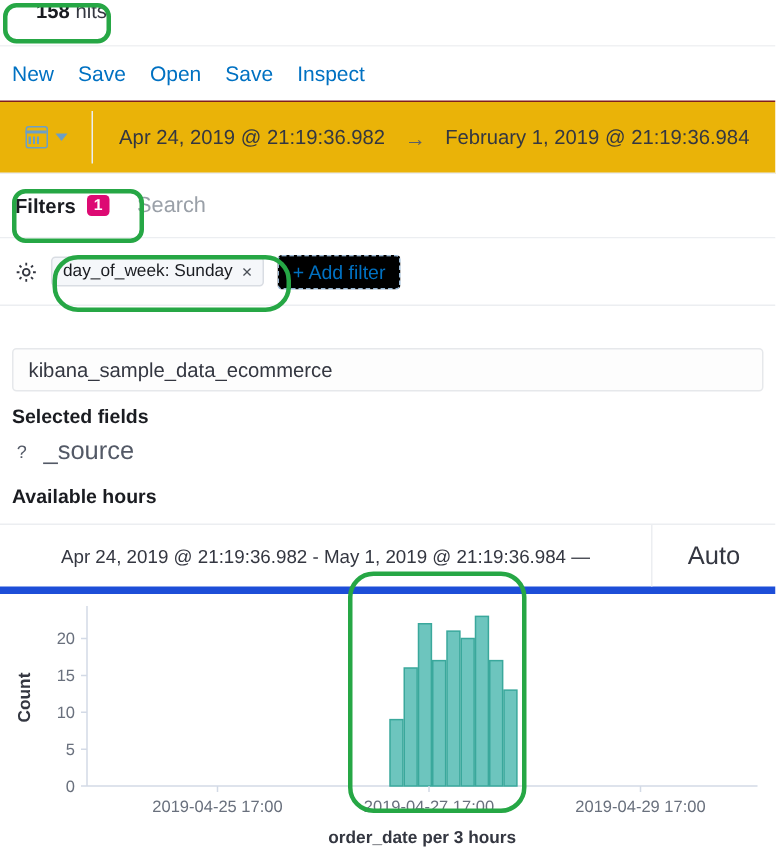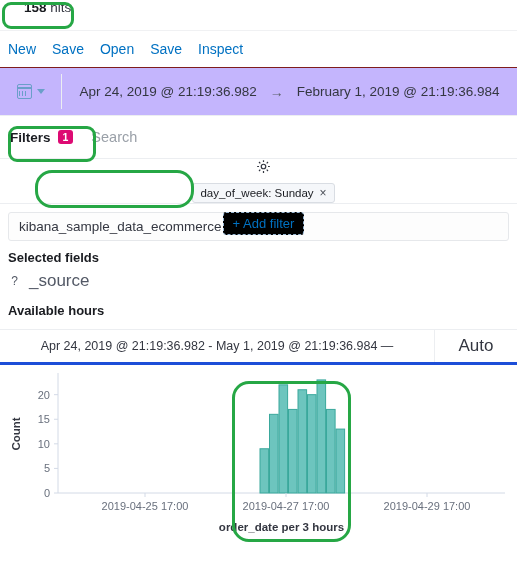--- a/index.html
+++ b/index.html
@@ -52,21 +52,21 @@
     white-space: nowrap;
   }
 
   
   .datepicker-row {
     height: 48px;
     display: flex;
     align-items: stretch;
     border-bottom: 1px solid #eceef1;
     box-sizing: border-box;
-    background: #c4b5fd;
+    background: #eab308;
   }
   .dp-calendar-btn {
     width: 62px;
     display: flex;
     align-items: center;
     justify-content: center;
     gap: 5px;
     border-right: 1px solid #eceef1;
     cursor: pointer;
     margin: 6px 0;
@@ -160,21 +160,20 @@
   
   .filter-pills-row {
     height: 45px;
     display: flex;
     align-items: center;
     gap: 9px;
     padding-left: 10px;
     border-bottom: 1px solid #eceef1;
     background: #fff;
     box-sizing: border-box;
-    flex-direction: column;
   }
   .gear-icon {
     width: 15px; height: 15px;
     position: relative;
     flex: none;
     cursor: pointer;
   }
   .gear-icon svg { display: block; }
   .filter-pill {
     display: flex;
@@ -210,20 +209,21 @@
     padding: 8px 8px 0 8px;
   }
   .index-pattern-box {
     border: 1px solid #e6e8eb;
     border-radius: 3px;
     background: #fdfdfd;
     font-size: 13.5px;
     color: #343741;
     padding: 6px 10px;
     cursor: pointer;
+    margin-top: 20px;
   }
 
   .section-title {
     font-size: 13px;
     font-weight: bold;
     color: #1a1c21;
     padding: 9px 8px 3px 8px;
   }
   .field-row {
     display: flex;
@@ -241,22 +241,22 @@
   .field-name {
     font-size: 17px;
     color: #535966;
   }
 
   
   .chart-header {
     display: flex;
     align-items: stretch;
     border-top: 1px solid #eceef1;
-    border-bottom: 3px solid #1d4ed8;
-    height: 36px;
+    border-bottom: 5px solid #1d4ed8;
+    height: 47px;
     margin-top: 8px;
     box-sizing: border-box;
   }
   .chart-range-label {
     flex: 1;
     display: flex;
     align-items: center;
     justify-content: center;
     font-size: 12.5px;
     color: #343741;

